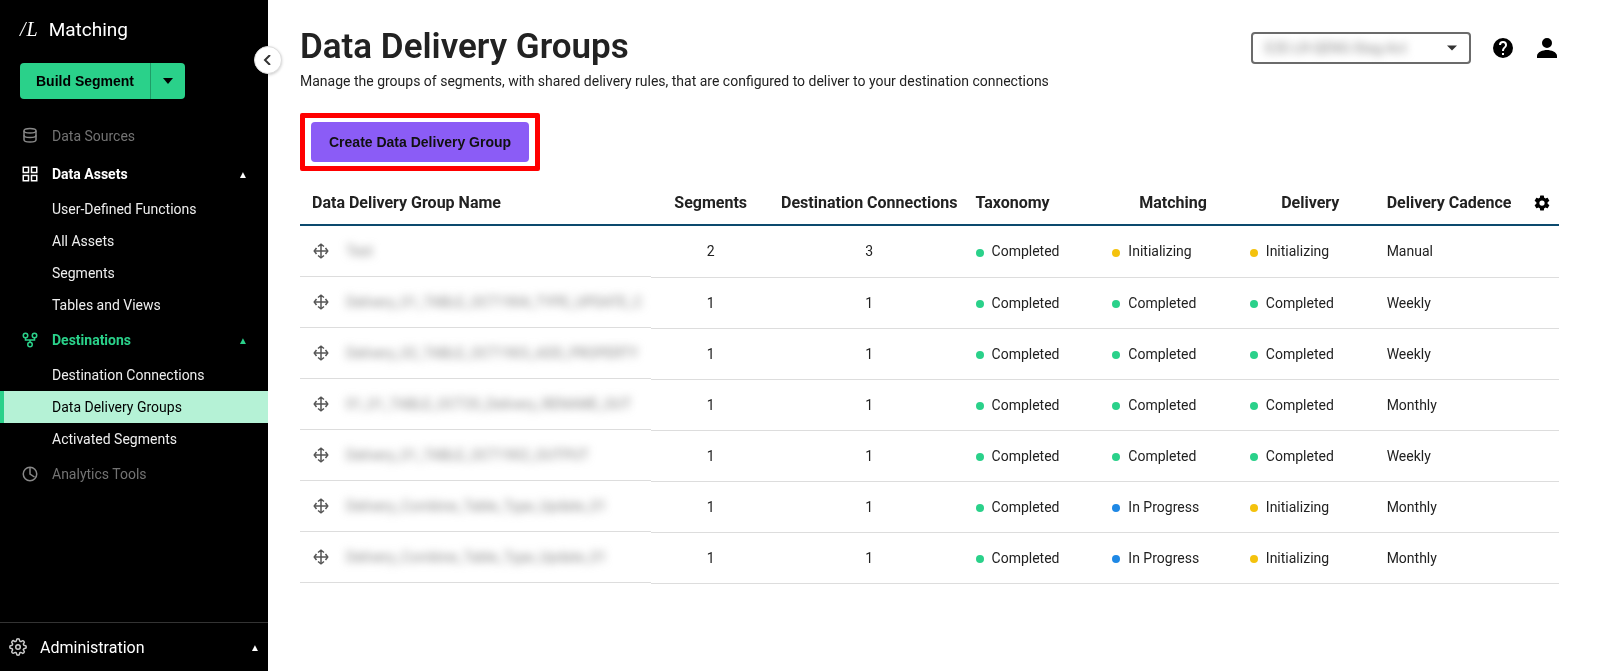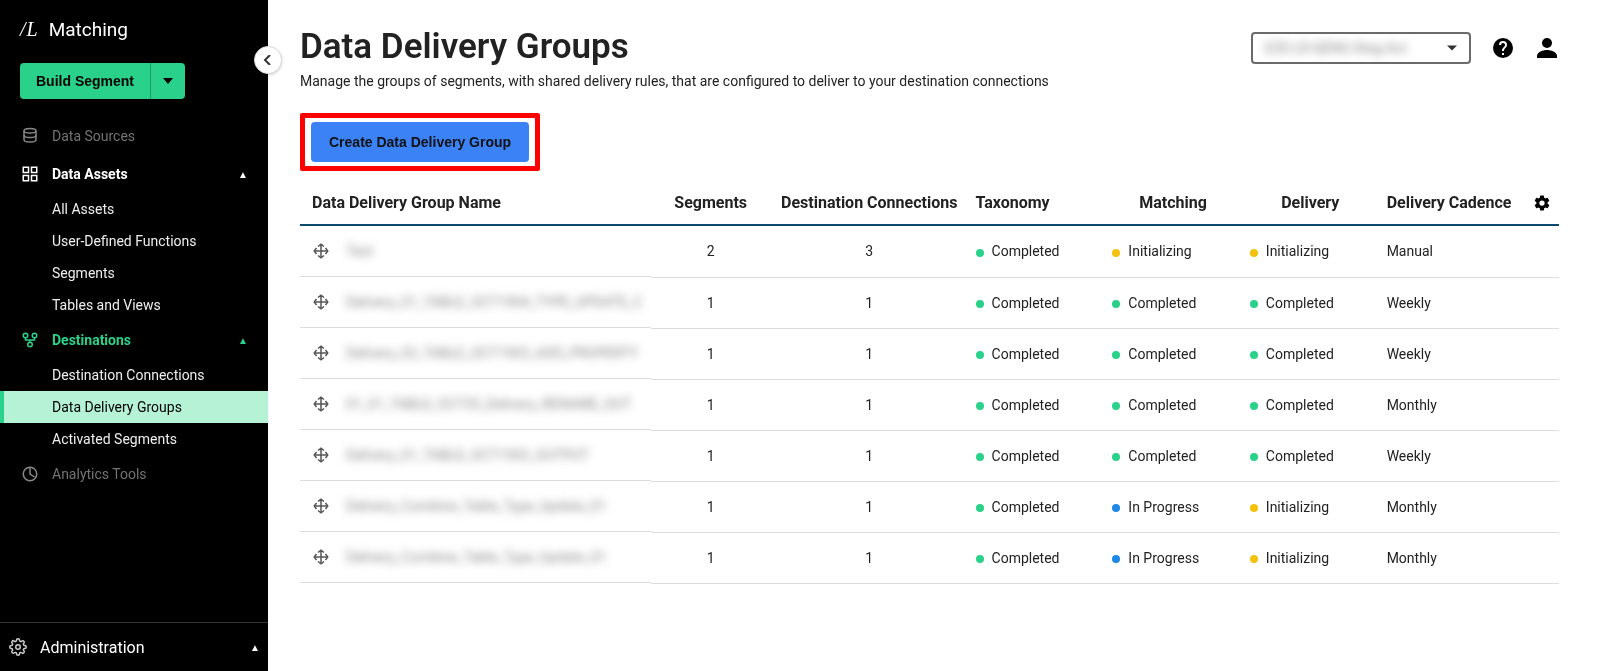--- a/index.html
+++ b/index.html
@@ -40,21 +40,21 @@
     .page-title { font-size: 35px; font-weight: 600; margin-bottom: 6px; }
     .page-desc { font-size: 14px; color: #222; margin-bottom: 24px; }
     .header-controls { display: flex; align-items: center; gap: 20px; padding-top: 6px; }
     .account-dd { border: 2px solid #6b6b6b; border-radius: 4px; padding: 6px 40px 6px 12px; font-size: 14px; color: #888; min-width: 220px; position: relative; cursor: pointer; }
     .account-dd .dd-value { filter: blur(4px); }
     .account-dd::after { content: ""; position: absolute; right: 12px; top: 50%; transform: translateY(-50%); border-left: 5px solid transparent; border-right: 5px solid transparent; border-top: 5px solid #333; }
     .icon-circ { font-size: 24px; cursor: pointer; }
     .toolbar-row { display: flex; align-items: center; justify-content: space-between; margin-bottom: 10px; }
     .search-box { border: 1px solid #555; border-radius: 4px; display: flex; align-items: center; padding: 0 8px 0 12px; width: 246px; height: 38px; }
     .search-box input { border: none; outline: none; font-size: 15px; flex: 1; color: #666; background: transparent; }
-    .create-btn { background: #3b82f6; color: #111; font-weight: 700; border: none; padding: 12px 18px; font-size: 14px; border-radius: 4px; cursor: pointer; }
+    .create-btn { background: #8b5cf6; color: #111; font-weight: 700; border: none; padding: 12px 18px; font-size: 14px; border-radius: 4px; cursor: pointer; }
     .create-highlight { border: 5px solid #ff0000; padding: 4px 6px; border-radius: 2px; }
     
     .table { width: 100%; border-collapse: collapse; }
     .table thead th { font-weight: 700; font-size: 16px; text-align: left; padding: 12px 8px; border-bottom: 2px solid #0c4a6e; white-space: nowrap; }
     .th-name { width: 298px; padding-left: 12px !important; }
     .th-seg { text-align: center !important; width: 130px; }
     .th-dest { text-align: center !important; width: 198px; }
     .th-tax { width: 148px; text-align: right; }
     .th-match { width: 148px; text-align: center !important; }
     .th-del { width: 148px; text-align: center !important; }
@@ -109,22 +109,22 @@
           <svg width="18" height="18" viewBox="0 0 24 24" fill="none" stroke="#fff" stroke-width="2">
               <rect x="3" y="3" width="7" height="7"></rect>
               <rect x="14" y="3" width="7" height="7"></rect>
               <rect x="3" y="14" width="7" height="7"></rect>
               <rect x="14" y="14" width="7" height="7"></rect>
             </svg>
         </span>
         <span>Data Assets</span>
         <span class="chev">▲</span>
       </div>
+      <div class="nav-sub">User-Defined Functions</div>
       <div class="nav-sub">All Assets</div>
-      <div class="nav-sub">User-Defined Functions</div>
       <div class="nav-sub">Segments</div>
       <div class="nav-sub">Tables and Views</div>
 
       <div class="nav-item section active">
         <span class="nav-icon">
           <svg width="18" height="18" viewBox="0 0 24 24" fill="none" stroke="#2ad18a" stroke-width="2">
               <circle cx="6" cy="6" r="3"></circle>
               <circle cx="18" cy="6" r="3"></circle>
               <circle cx="12" cy="18" r="3"></circle>
               <path d="M6 9v3h12V9M12 12v3"></path>

